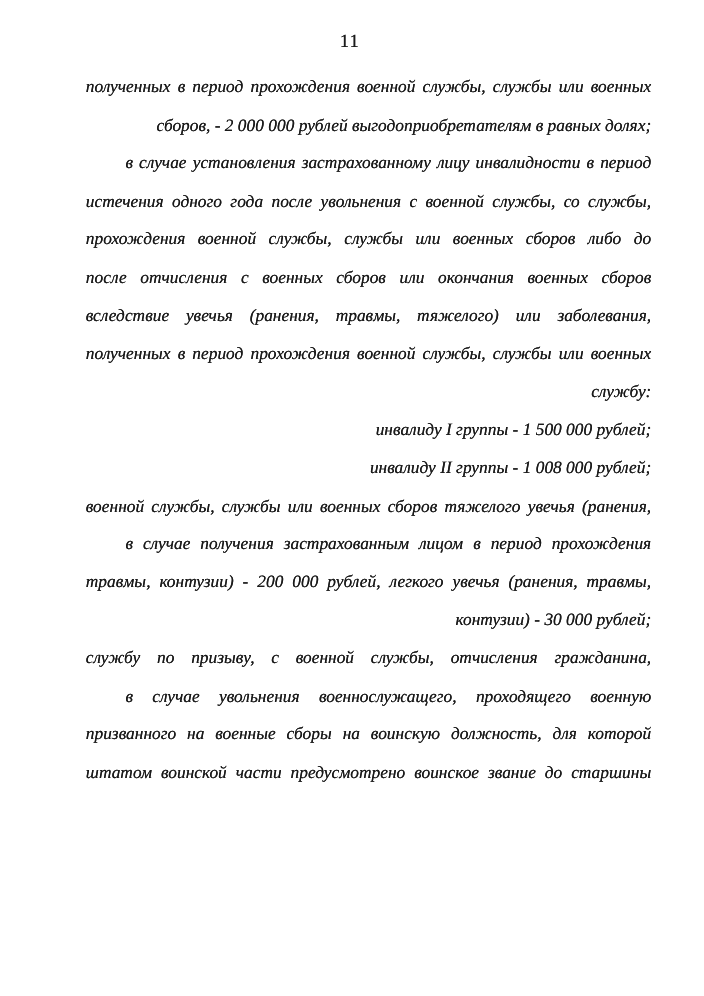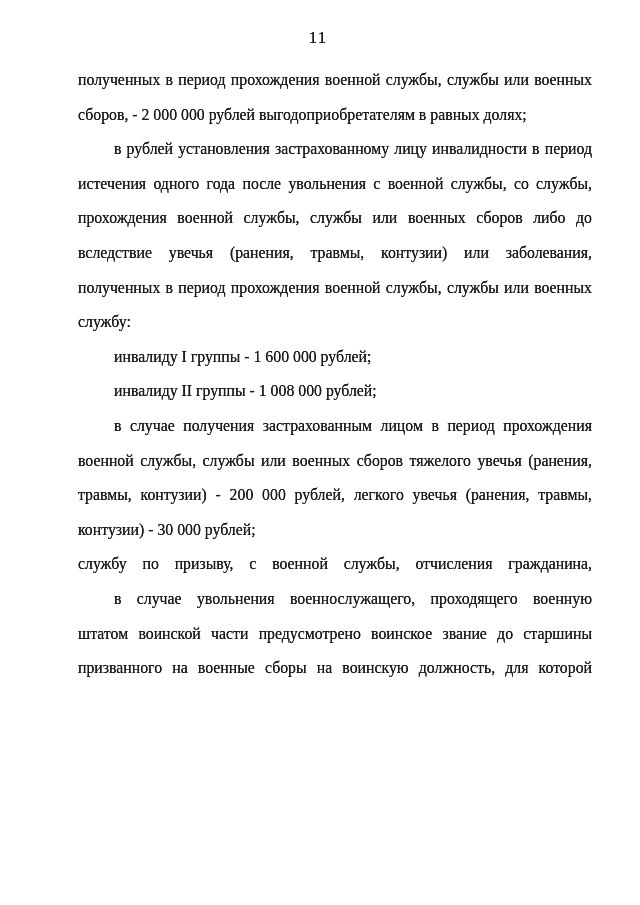--- a/index.html
+++ b/index.html
@@ -26,59 +26,62 @@
     letter-spacing: 1px;
     text-shadow: 0 0 0.6px currentColor;
   }
   .text {
     position: absolute;
     left: 78px;
     top: 63px;
     width: 514px;
     font-size: 15.8px;
     text-shadow: 0 0 0.6px currentColor; 
+    font-style: italic;
   }
   .ln {
     height: 34.6px;
     line-height: 34.6px;
   }
   
   .j {
     text-align: justify;
     text-align-last: justify;
     text-justify: inter-word;
   }
   
   .i {
     padding-left: 36px;
   }
   
   .plain {
     white-space: nowrap;
+    text-align: right;
   }
 </style>
 </head>
 <body>
 
 <div class="page">
   <div class="pagenum">11</div>
 
   <div class="text">
     <div class="ln j">полученных в период прохождения военной службы, службы или военных</div>
     <div class="ln plain">сборов, - 2 000 000 рублей выгодоприобретателям в равных долях;</div>
-    <div class="ln j i">в рублей установления застрахованному лицу инвалидности в период</div>
+    <div class="ln j i">в случае установления застрахованному лицу инвалидности в период</div>
     <div class="ln j">истечения одного года после увольнения с военной службы, со службы,</div>
     <div class="ln j">прохождения военной службы, службы или военных сборов либо до</div>
-    <div class="ln j">вследствие увечья (ранения, травмы, контузии) или заболевания,</div>
+    <div class="ln j">после отчисления с военных сборов или окончания военных сборов</div>
+    <div class="ln j">вследствие увечья (ранения, травмы, тяжелого) или заболевания,</div>
     <div class="ln j">полученных в период прохождения военной службы, службы или военных</div>
     <div class="ln plain">службу:</div>
-    <div class="ln plain i">инвалиду I группы - 1 600 000 рублей;</div>
+    <div class="ln plain i">инвалиду I группы - 1 500 000 рублей;</div>
     <div class="ln plain i">инвалиду II группы - 1 008 000 рублей;</div>
+    <div class="ln j">военной службы, службы или военных сборов тяжелого увечья (ранения,</div>
     <div class="ln j i">в случае получения застрахованным лицом в период прохождения</div>
-    <div class="ln j">военной службы, службы или военных сборов тяжелого увечья (ранения,</div>
     <div class="ln j">травмы, контузии) - 200 000 рублей, легкого увечья (ранения, травмы,</div>
     <div class="ln plain">контузии) - 30 000 рублей;</div>
     <div class="ln j">службу по призыву, с военной службы, отчисления гражданина,</div>
     <div class="ln j i">в случае увольнения военнослужащего, проходящего военную</div>
+    <div class="ln j">призванного на военные сборы на воинскую должность, для которой</div>
     <div class="ln j">штатом воинской части предусмотрено воинское звание до старшины</div>
-    <div class="ln j">призванного на военные сборы на воинскую должность, для которой</div>
   </div>
 </div>
 
 </body></html>

